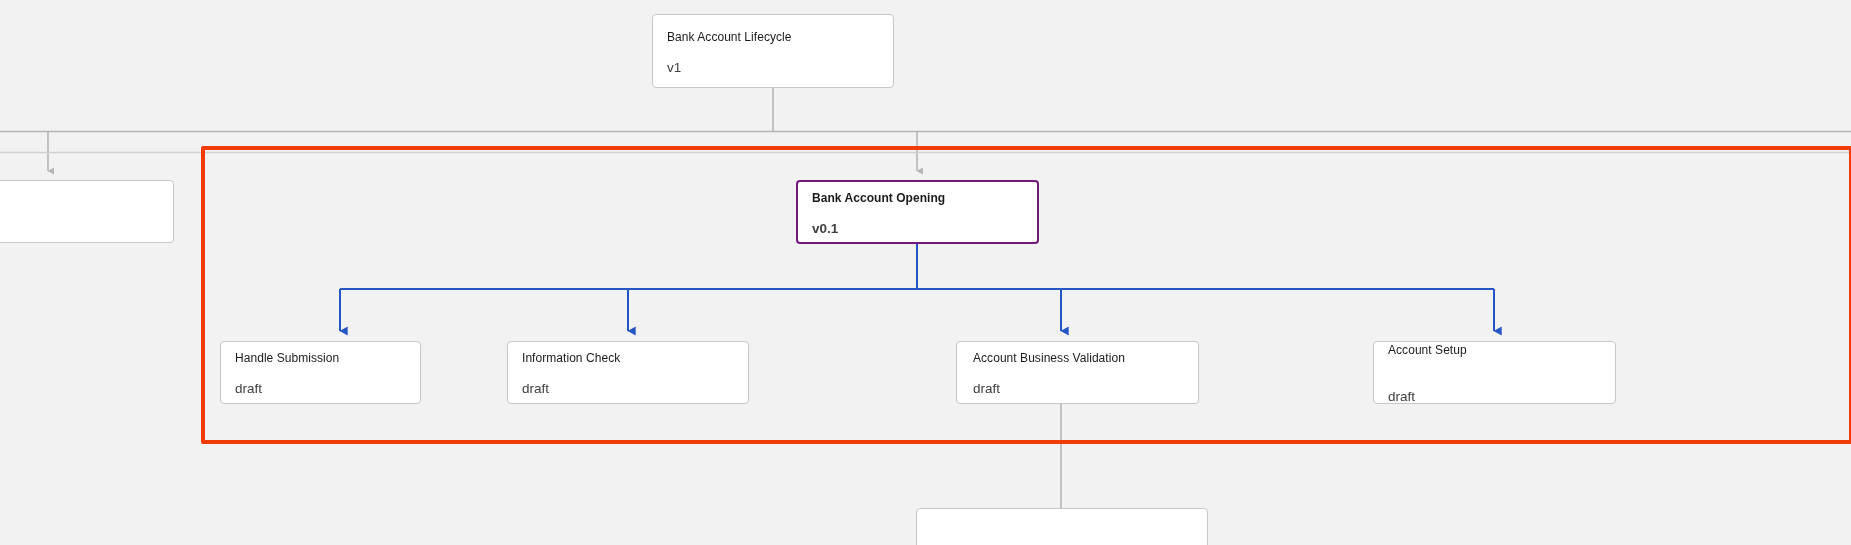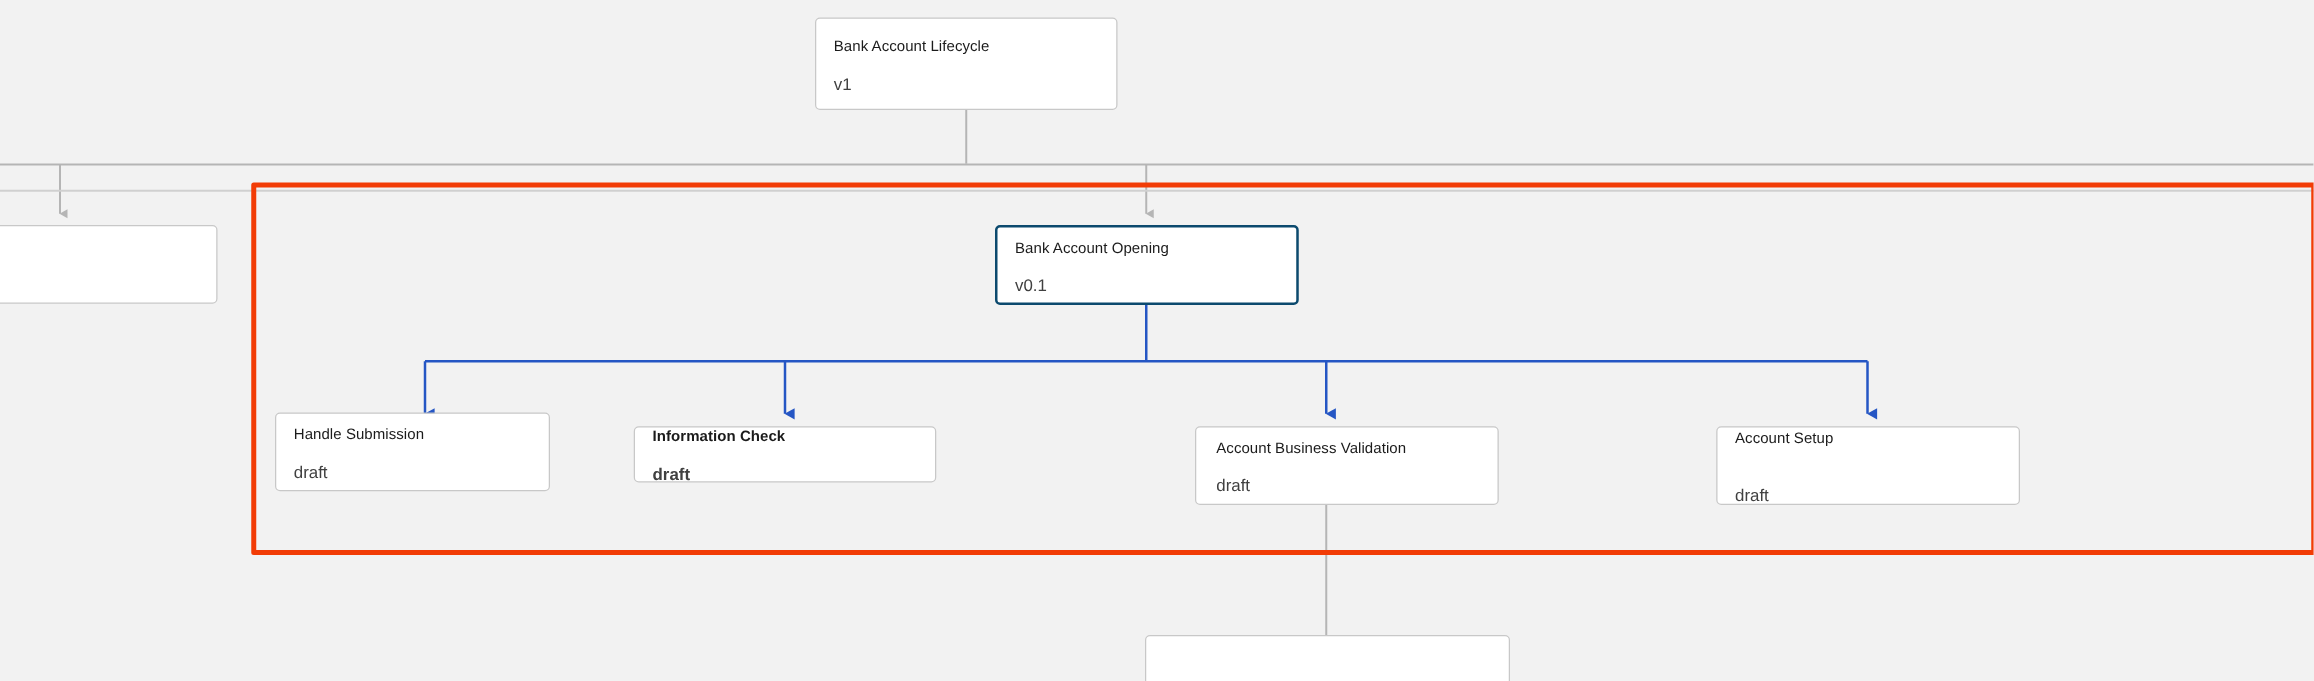--- a/index.html
+++ b/index.html
@@ -45,30 +45,31 @@
     white-space: nowrap;
     margin-bottom: 14px;
   }
   .node .meta {
     font-size: 13.5px;
     line-height: 15px;
     color: #404040;
     white-space: nowrap;
   }
   .node.selected-blue {
-    border: 2px solid #0c4a6e;
+    border: 2px solid #701a75;
     border-radius: 4px;
+    font-weight: bold;
   }
 
   
   #node-lifecycle      { left: 652px; top: 14px;  width: 242px; height: 74px; }
   #node-closure        { left: -86px; top: 180px; width: 260px; height: 63px; }
   #node-opening        { left: 796px; top: 180px; width: 243px; height: 64px; }
-  #node-handle-sub     { left: 220px; top: 330px; width: 220px; height: 63px; }
-  #node-info-check     { left: 507px; top: 341px; width: 242px; height: 45px; font-weight: bold; }
+  #node-handle-sub     { left: 220px; top: 341px; width: 201px; height: 63px; }
+  #node-info-check     { left: 507px; top: 341px; width: 242px; height: 63px; }
   #node-acct-bus-val   { left: 956px; top: 341px; width: 243px; height: 63px; padding-left: 16px; }
   #node-acct-setup     { left: 1373px; top: 341px; width: 243px; height: 63px; gap: 16px; }
   #node-partial-bottom { left: 916px; top: 508px; width: 292px; height: 70px; }
 
   #node-closure .title,
   #node-partial-bottom .title { margin-bottom: 14px; }
 
   
   #selection-frame {
     position: absolute;

